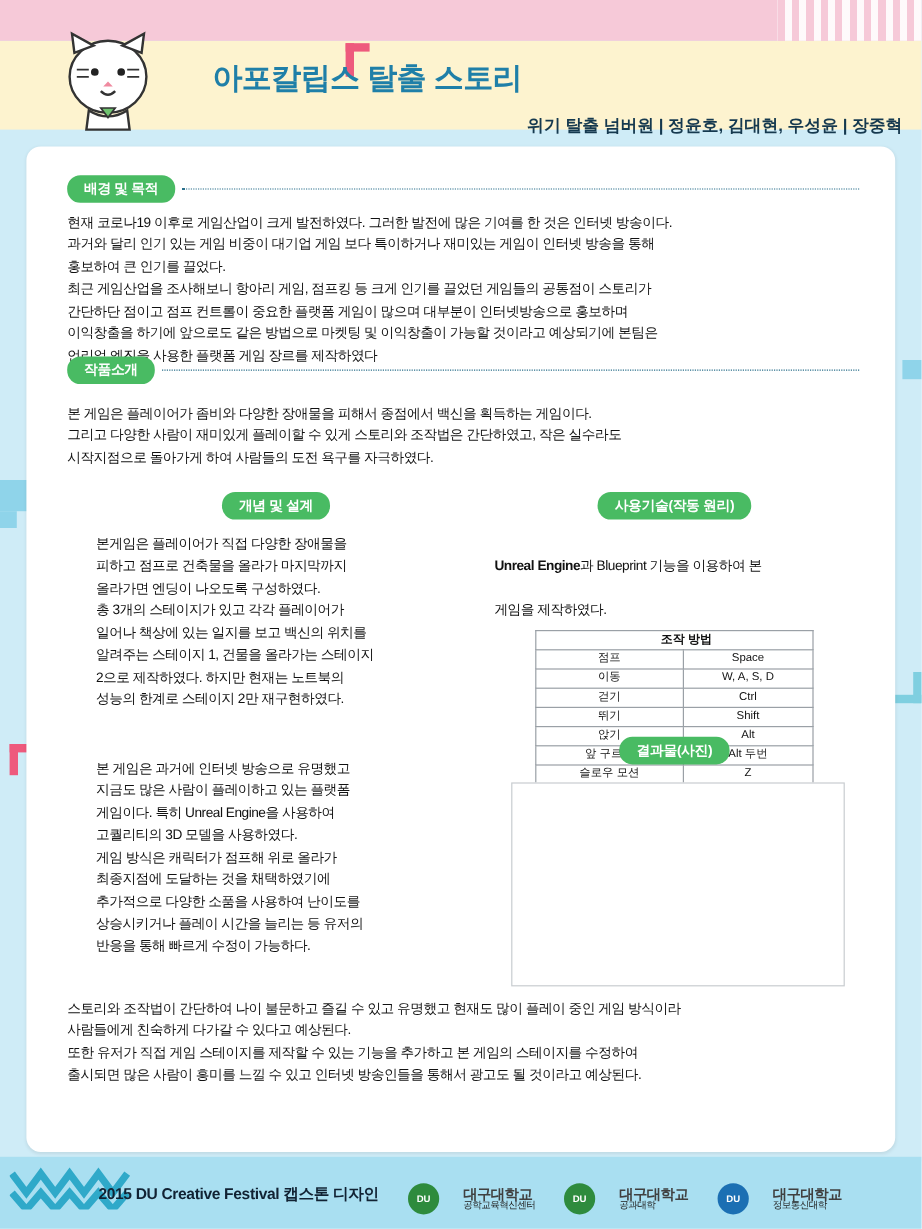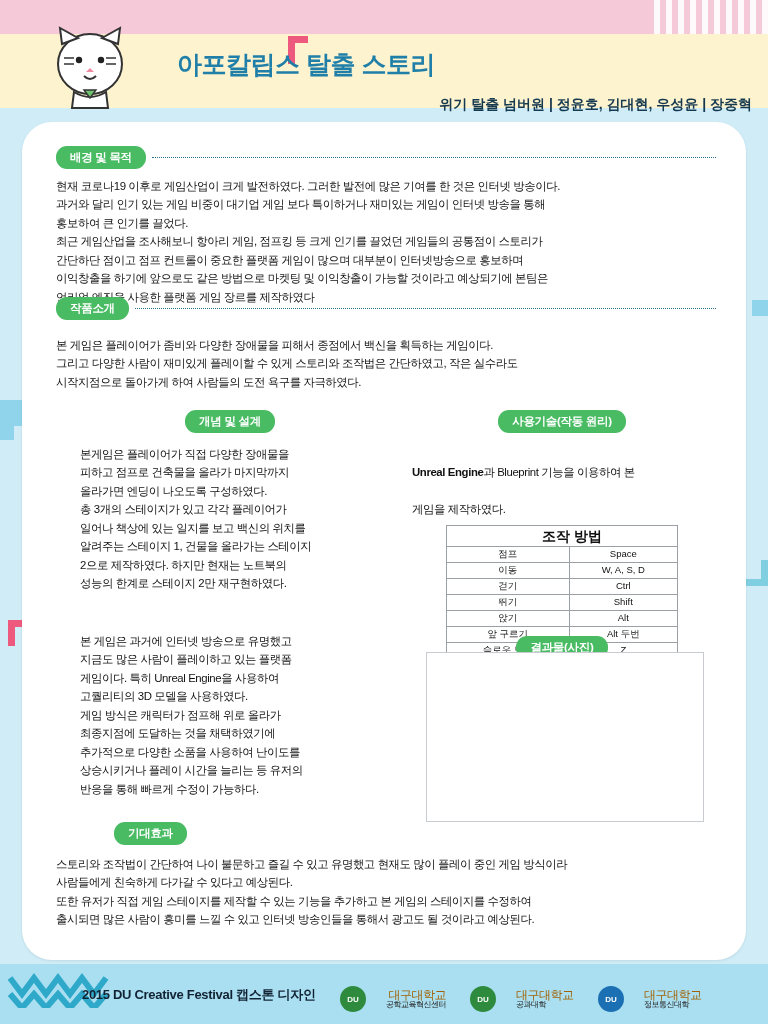--- a/index.html
+++ b/index.html
@@ -62,21 +62,21 @@
   .doc-authors {
     position: absolute; right: 16px; top: 96px;
     font-size: 14px; font-weight: bold; color: #15394f;
   }
 
   
   .card {
     position: absolute; left: 22px; top: 122px;
     width: 724px; height: 838px;
     background: #ffffff;
-    border-radius: 30px;
+    border-radius: 12px;
     box-shadow: 0 1px 3px rgba(0,0,0,.08);
   }
 
   
   .pill {
     display: inline-block;
     background: #49bb63;
     color: #ffffff;
     font-size: 11.5px;
     font-weight: bold;
@@ -115,21 +115,21 @@
   }
   .ctrl-table th, .ctrl-table td {
     border: 1px solid #9aa0a6;
     padding: 2px 4px;
     text-align: center;
     height: 15px;
     line-height: 1.15;
   }
   .ctrl-table th.caption {
     font-weight: bold;
-    font-size: 14px;
+    font-size: 10px;
     padding-left: 24px;
   }
   .photo-box {
     position: absolute;
     border: 1px solid #c8ccd0;
     background: #ffffff;
   }
 
   
   .footer-text {
@@ -139,21 +139,21 @@
   .logo-group {
     position: absolute; bottom: 12px; display: flex; align-items: center; gap: 20px;
   }
   .logo-mark {
     width: 26px; height: 26px; border-radius: 50%;
     background: #2e8b3d;
     display: flex; align-items: center; justify-content: center;
     color: #fff; font-size: 8px; font-weight: bold;
   }
   .logo-mark.blue { background: #1b6fb3; }
-  .logo-txt-main { font-size: 12px; font-weight: normal; color: #a16207; line-height: 1.05; letter-spacing: -0.5px; text-align: right;}
+  .logo-txt-main { font-size: 12px; font-weight: bold; color: #404040; line-height: 1.05; letter-spacing: -0.5px;}
   .logo-txt-sub { font-size: 8px; color: #222; line-height: 1.05; letter-spacing: -0.5px;}
 </style>
 </head>
 <body>
 
 <div class="bg-body"></div>
 <div class="bg-header"></div>
 <div class="bg-top-pink">
   <div class="bg-header-stripes"></div>
 </div>
@@ -285,31 +285,28 @@
 지금도 많은 사람이 플레이하고 있는 플랫폼
 게임이다. 특히 Unreal Engine을 사용하여
 고퀄리티의 3D 모델을 사용하였다.
  게임 방식은 캐릭터가 점프해 위로 올라가
 최종지점에 도달하는 것을 채택하였기에
 추가적으로 다양한 소품을 사용하여 난이도를
 상승시키거나 플레이 시간을 늘리는 등 유저의
 반응을 통해 빠르게 수정이 가능하다.</div>
   </div>
 
-  <div class="blk" style="left:390px; top:514px; width:300px;">
+  <div class="blk" style="left:390px; top:492px; width:300px;">
     <div style="text-align:center;">
       <span class="pill">결과물(사진)</span>
     </div>
   </div>
   <div class="photo-box" style="left:404px; top:530px; width:278px; height:170px;"></div>
 
   <div class="blk" style="left:34px; top:700px; width:660px;">
-    <div style="margin-left:58px;">
-      <span class="pill">기대효과</span>
-    </div>
     <div class="para" style="margin-top:10px;"> 스토리와 조작법이 간단하여 나이 불문하고 즐길 수 있고 유명했고 현재도 많이 플레이 중인 게임 방식이라
 사람들에게 친숙하게 다가갈 수 있다고 예상된다.
  또한 유저가 직접 게임 스테이지를 제작할 수 있는 기능을 추가하고 본 게임의 스테이지를 수정하여
 출시되면 많은 사람이 흥미를 느낄 수 있고 인터넷 방송인들을 통해서 광고도 될 것이라고 예상된다.</div>
   </div>
 
 </div>
 
 <div class="footer-text">2015 DU Creative Festival 캡스톤 디자인</div>
 

